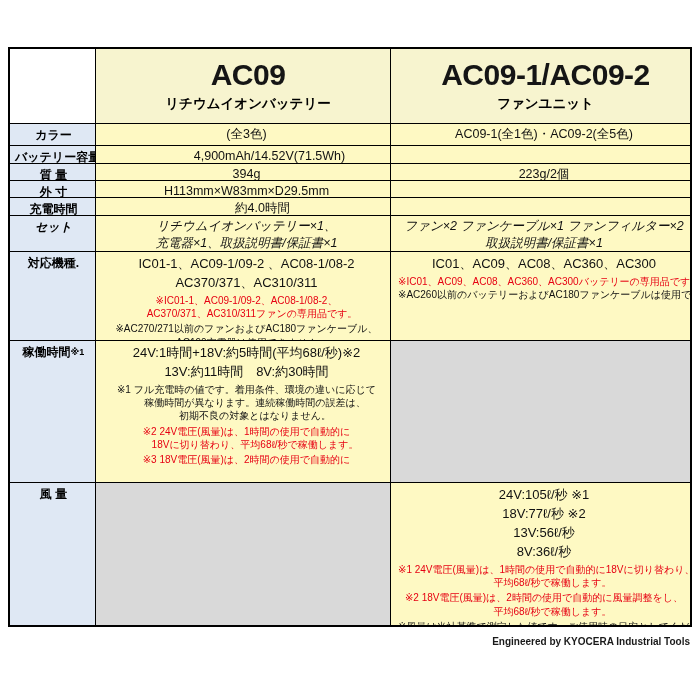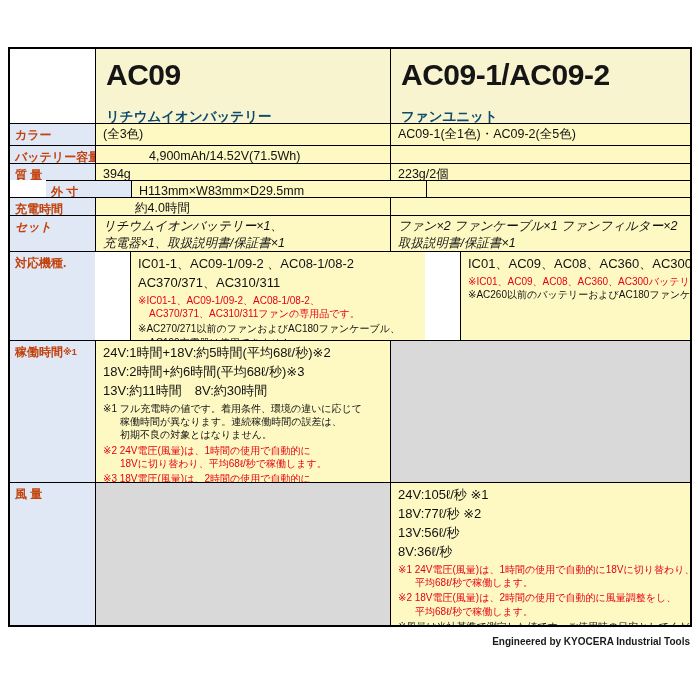--- a/index.html
+++ b/index.html
@@ -5,40 +5,40 @@
   html,body{margin:0;padding:0;}
   body{
     width:700px;height:700px;background:#ffffff;position:relative;
     font-family:"Liberation Sans","DejaVu Sans",sans-serif;
     color:#111;-webkit-font-smoothing:antialiased;
   }
   .spec-table{
     position:absolute;left:8px;top:47px;width:680px;
     border:2px solid #000;background:#fff;
   }
-  .row{display:grid;grid-template-columns:85px 295px 1fr;}
+  .row{display:grid;grid-template-columns:85px 295px 1fr;text-align:center;}
   .row + .row{border-top:1px solid #000;}
   .header-row{height:74px;border-bottom:1px solid #000;}
   .cell{overflow:hidden;box-sizing:border-box;}
   .cell + .cell{border-left:1px solid #000;}
   .labelcell{
     background:var(--blue,#dfe8f4);
-    font-size:12px;font-weight:bold;color:#c2410c;
+    font-size:12px;font-weight:bold;color:#000000;
     padding:3px 3px 0 5px;white-space:nowrap;
   }
   .labelcell .sup{font-size:9px;vertical-align:1px;}
   .valcell{background:#fef9c3;padding:2px 0 0 7px;}
   .valcell.gray{background:var(--gray,#d9d9d9);}
   .header-blank{background:#fff;}
   .headcell{background:var(--cream,#f7f4cf);padding:8px 0 0 10px;}
   .model{
     font-size:30px;font-weight:bold;letter-spacing:-0.5px;
     line-height:36px;color:#151515;
   }
-  .subtitle{font-size:13.5px;font-weight:bold;margin-top:15px;color:#0c4a6e;}
+  .subtitle{font-size:13.5px;font-weight:bold;margin-top:2px;color:#000000;}
   .line{font-size:12.5px;line-height:17px;white-space:nowrap;}
   .line.val{font-size:13px;line-height:19px;}
   .line.note{font-size:10px;line-height:13.2px;}
   .line.red{color:var(--red,#e60012);}
   .line.gap{margin-top:2px;}
   .line.cont{padding-left:11px;}
   .line.contn{padding-left:17px;}
   .line.ind1{padding-left:46px;}
   .line.ind2{padding-left:32px;}
   .footer{
@@ -80,21 +80,21 @@
       </div>
       <div class="row" style="height: 16px;">
         <div class="cell labelcell"><span>質 量</span></div>
         <div class="cell valcell">
           <div class="line">394g</div>
         </div>
         <div class="cell valcell">
           <div class="line">223g/2個</div>
         </div>
       </div>
-      <div class="row" style="height: 16px; margin-left: 36px;">
+      <div class="row" style="height: 16px;">
         <div class="cell labelcell"><span>外 寸</span></div>
         <div class="cell valcell">
           <div class="line">H113mm×W83mm×D29.5mm</div>
         </div>
         <div class="cell valcell"></div>
       </div>
       <div class="row" style="height: 17px;">
         <div class="cell labelcell"><span>充電時間</span></div>
         <div class="cell valcell">
           <div class="line ind2">約4.0時間</div>
@@ -105,41 +105,40 @@
         <div class="cell labelcell"><span>セット</span></div>
         <div class="cell valcell">
           <div class="line">リチウムイオンバッテリー×1、</div>
           <div class="line">充電器×1、取扱説明書/保証書×1</div>
         </div>
         <div class="cell valcell">
           <div class="line">ファン×2 ファンケーブル×1 ファンフィルター×2</div>
           <div class="line">取扱説明書/保証書×1</div>
         </div>
       </div>
-      <div class="row" style="height: 88px; gap: 35px;">
+      <div class="row" style="height: 88px;">
         <div class="cell labelcell"><span>対応機種.</span></div>
         <div class="cell valcell">
           <div class="line val">IC01-1、AC09-1/09-2 、AC08-1/08-2</div>
           <div class="line val">AC370/371、AC310/311</div>
           <div class="line note red gap">※IC01-1、AC09-1/09-2、AC08-1/08-2、</div>
           <div class="line note red cont">AC370/371、AC310/311ファンの専用品です。</div>
           <div class="line note gap">※AC270/271以前のファンおよびAC180ファンケーブル、</div>
           <div class="line note cont">AC190充電器は使用できません。</div>
         </div>
         <div class="cell valcell">
           <div class="line val">IC01、AC09、AC08、AC360、AC300</div>
           <div class="line note red gap">※IC01、AC09、AC08、AC360、AC300バッテリーの専用品です。</div>
           <div class="line note">※AC260以前のバッテリーおよびAC180ファンケーブルは使用できません。</div>
         </div>
       </div>
       <div class="row" style="height: 141px;">
         <div class="cell labelcell"><span>稼働時間</span><span class="sup">※1</span></div>
         <div class="cell valcell">
           <div class="line val">24V:1時間+18V:約5時間(平均68ℓ/秒)※2</div>
-          <div class="line val">18V:2時間+約6時間(平均68ℓ/秒)※3</div>
           <div class="line val">13V:約11時間　8V:約30時間</div>
           <div class="line note gap">※1 フル充電時の値です。着用条件、環境の違いに応じて</div>
           <div class="line note contn">稼働時間が異なります。連続稼働時間の誤差は、</div>
           <div class="line note contn">初期不良の対象とはなりません。</div>
           <div class="line note red gap">※2 24V電圧(風量)は、1時間の使用で自動的に</div>
           <div class="line note red contn">18Vに切り替わり、平均68ℓ/秒で稼働します。</div>
           <div class="line note red gap">※3 18V電圧(風量)は、2時間の使用で自動的に</div>
         </div>
         <div class="cell valcell gray"></div>
       </div>

